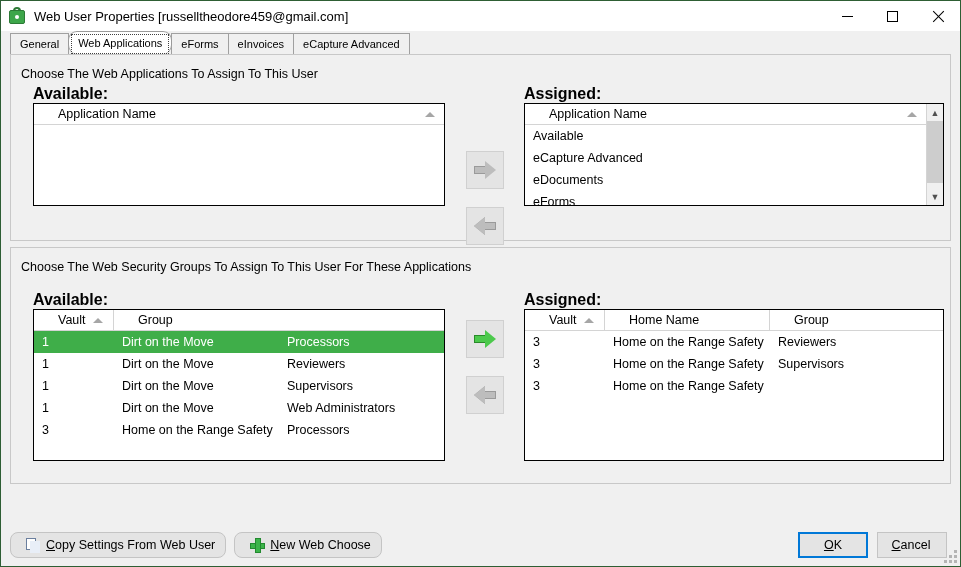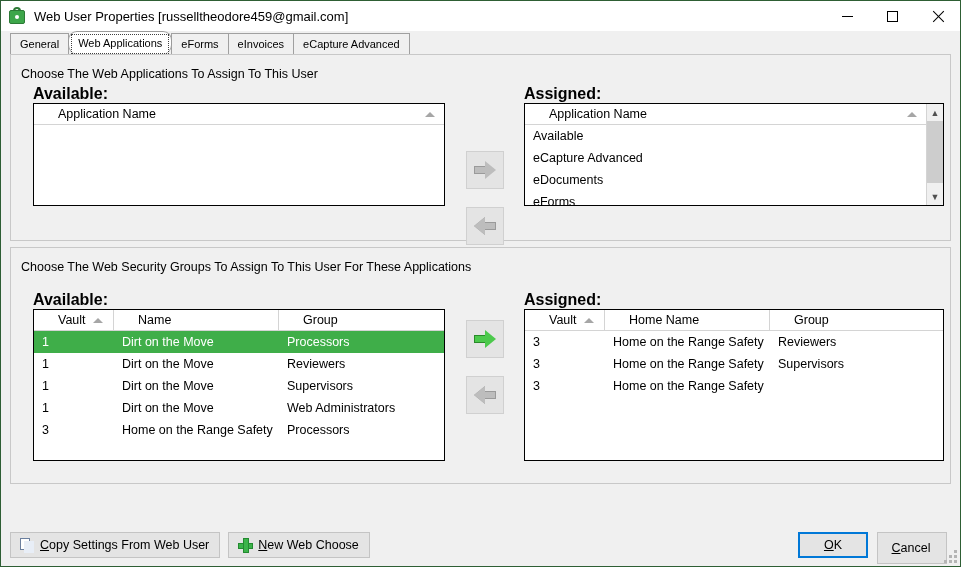--- a/index.html
+++ b/index.html
@@ -289,21 +289,21 @@
   .btn {
     height: 26px;
     background: #e4e4e4;
     border: 1px solid #c4c4c4;
     box-sizing: border-box;
     display: flex; align-items: center; justify-content: center;
     font-size: 12.5px;
     padding: 0 10px;
     white-space: nowrap;
   }
-  .btn.icon-btn { padding-left: 9px; }
+  .btn.icon-btn { padding-left: 15px; border-radius: 8px; }
   .btn .lbl { margin-left: 5px; }
   u { text-decoration: underline; }
   .copy-icon {
     width: 15px; height: 15px; position: relative; flex: none;
   }
   .copy-icon .back {
     position: absolute; left: 0; top: 0;
     width: 10px; height: 12px;
     background: #ffffff; border: 1px solid #6b7f9e;
     box-sizing: border-box;
@@ -327,21 +327,21 @@
   .footer-right {
     position: absolute;
     right: 13px; top: 8px;
     display: flex; gap: 9px;
   }
   .btn.ok {
     width: 70px; height: 26px;
     background: #e4e4e4;
     border: 2px solid #0078d7;
   }
-  .btn.cancel { width: 70px; height: 32px; padding-left: 8px; }
+  .btn.cancel { width: 70px; height: 26px; padding-left: 8px; }
   .grip {
     position: absolute; right: 3px; bottom: 3px;
     width: 12px; height: 12px;
   }
   .grip i {
     position: absolute; width: 3px; height: 3px; background: #b4b4b4;
   }
 </style>
 </head>
 <body>
@@ -448,23 +448,20 @@
 
     <div class="panel groups">
       <div class="panel-caption">Choose The Web Security Groups To Assign To This User For These Applications</div>
 
       <div class="col-label" style="left:22px; top:43px;">Available:</div>
       <div class="listbox" style="left:22px; top:61px; width:412px; height:152px;">
         <div class="lb-header">
           <div class="lb-col" style="width:80px;">
             <span>Vault</span>
             <span class="sort-asc"></span>
-          </div>
-          <div class="lb-col" style="width:165px;">
-            <span>Name</span>
           </div>
           <div class="lb-col last">
             <span>Group</span>
           </div>
         </div>
         <div class="lb-rows">
           <div class="lb-row selected">
             <span class="cell" style="width:80px;">1</span>
             <span class="cell" style="width:165px;">Dirt on the Move</span>
             <span class="cell flex">Processors</span>

